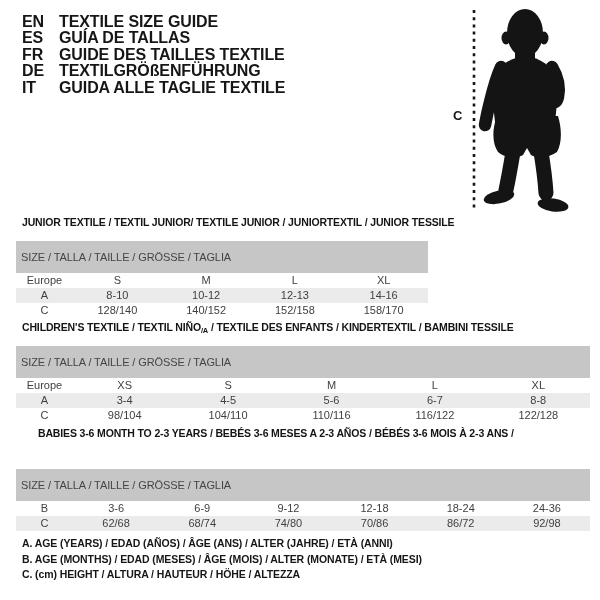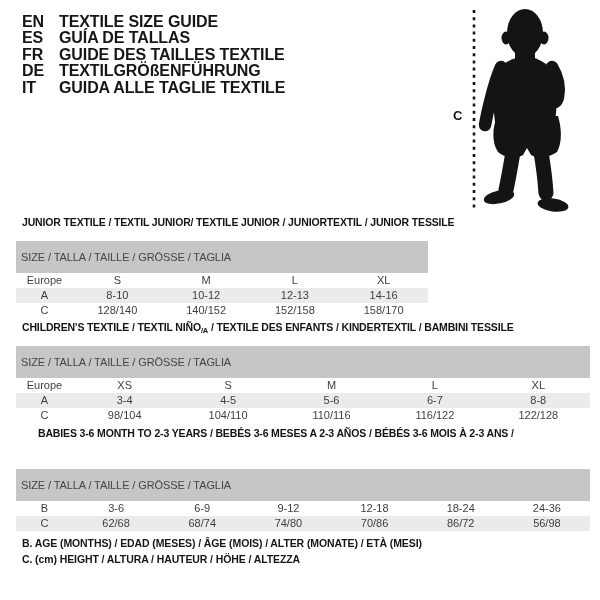--- a/index.html
+++ b/index.html
@@ -200,24 +200,25 @@
           <td>18-24</td>
           <td>24-36</td>
         </tr>
         <tr class="stripe">
           <td class="rowlabel">C</td>
           <td>62/68</td>
           <td>68/74</td>
           <td>74/80</td>
           <td>70/86</td>
           <td>86/72</td>
-          <td>56/98</td>
+          <td>92/98</td>
         </tr>
       </tbody>
     </table>
   </div>
 
   <div class="abs notes">
+    <div>A. AGE (YEARS) / EDAD (AÑOS) / ÂGE (ANS) / ALTER (JAHRE) / ETÀ (ANNI)</div>
     <div>B. AGE (MONTHS) / EDAD (MESES) / ÂGE (MOIS) / ALTER (MONATE) / ETÀ (MESI)</div>
     <div>C. (cm) HEIGHT / ALTURA / HAUTEUR / HÖHE / ALTEZZA</div>
   </div>
 
 </div>
 
 </body></html>

